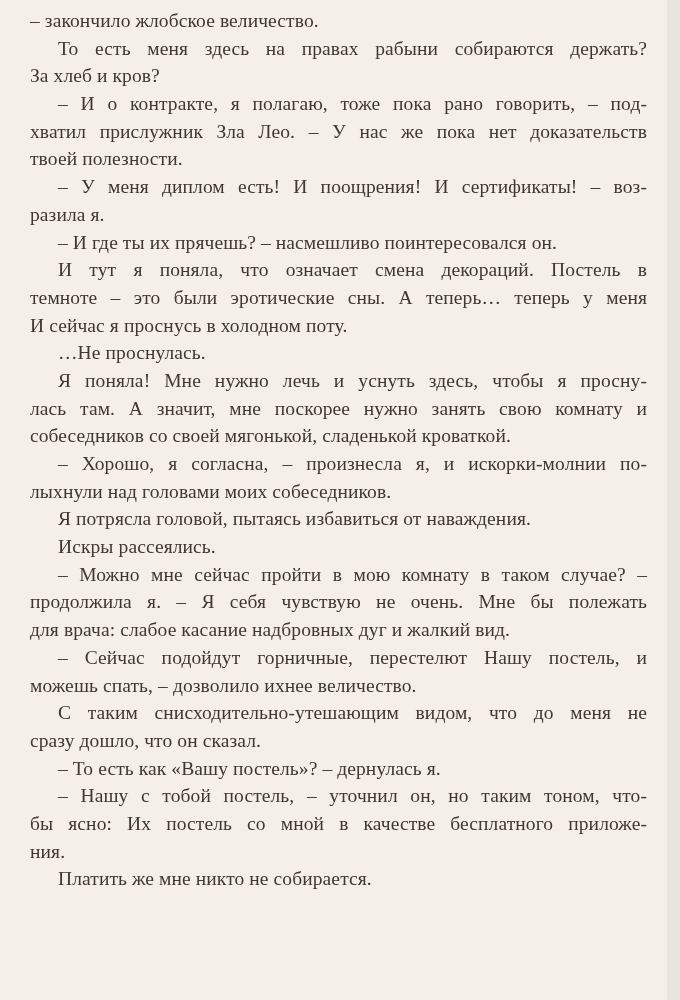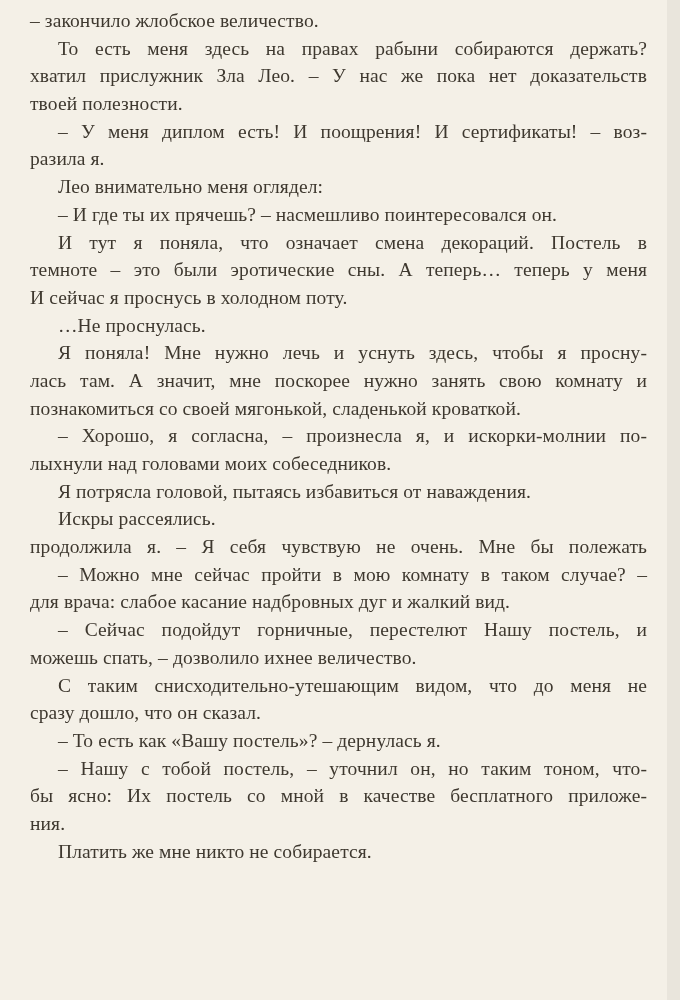--- a/index.html
+++ b/index.html
@@ -40,39 +40,40 @@
     text-indent: 28px;
   }
 </style>
 </head>
 <body>
 
 <div class="book-page" style="background: rgb(244, 240, 231); color: rgb(62, 56, 47);">
   <div class="text-block">
       <div class="text-line last">– закончило жлобское величество.</div>
       <div class="text-line indent">То есть меня здесь на правах рабыни собираются держать?</div>
+      <div class="text-line last">За хлеб и кров?</div>
+      <div class="text-line indent">– И о контракте, я полагаю, тоже пока рано говорить, – под-</div>
       <div class="text-line">хватил прислужник Зла Лео. – У нас же пока нет доказательств</div>
       <div class="text-line last">твоей полезности.</div>
       <div class="text-line indent">– У меня диплом есть! И поощрения! И сертификаты! – воз-</div>
       <div class="text-line last">разила я.</div>
-      <div class="text-line last indent">Лео внимательно меня оглядел:</div>
       <div class="text-line last indent">– И где ты их прячешь? – насмешливо поинтересовался он.</div>
       <div class="text-line indent">И тут я поняла, что означает смена декораций. Постель в</div>
       <div class="text-line">темноте – это были эротические сны. А теперь… теперь у меня</div>
       <div class="text-line last">И сейчас я проснусь в холодном поту.</div>
       <div class="text-line last indent">…Не проснулась.</div>
       <div class="text-line indent">Я поняла! Мне нужно лечь и уснуть здесь, чтобы я просну-</div>
       <div class="text-line">лась там. А значит, мне поскорее нужно занять свою комнату и</div>
-      <div class="text-line last">познакомиться со своей мягонькой, сладенькой кроваткой.</div>
+      <div class="text-line last">собеседников со своей мягонькой, сладенькой кроваткой.</div>
       <div class="text-line indent">– Хорошо, я согласна, – произнесла я, и искорки-молнии по-</div>
       <div class="text-line last">лыхнули над головами моих собеседников.</div>
       <div class="text-line last indent">Я потрясла головой, пытаясь избавиться от наваждения.</div>
       <div class="text-line last indent">Искры рассеялись.</div>
+      <div class="text-line indent">– Можно мне сейчас пройти в мою комнату в таком случае? –</div>
       <div class="text-line">продолжила я. – Я себя чувствую не очень. Мне бы полежать</div>
-      <div class="text-line indent">– Можно мне сейчас пройти в мою комнату в таком случае? –</div>
       <div class="text-line last">для врача: слабое касание надбровных дуг и жалкий вид.</div>
       <div class="text-line indent">– Сейчас подойдут горничные, перестелют Нашу постель, и</div>
       <div class="text-line last">можешь спать, – дозволило ихнее величество.</div>
       <div class="text-line indent">С таким снисходительно-утешающим видом, что до меня не</div>
       <div class="text-line last">сразу дошло, что он сказал.</div>
       <div class="text-line last indent">– То есть как «Вашу постель»? – дернулась я.</div>
       <div class="text-line indent">– Нашу с тобой постель, – уточнил он, но таким тоном, что-</div>
       <div class="text-line">бы ясно: Их постель со мной в качестве бесплатного приложе-</div>
       <div class="text-line last">ния.</div>
       <div class="text-line last indent">Платить же мне никто не собирается.</div>

